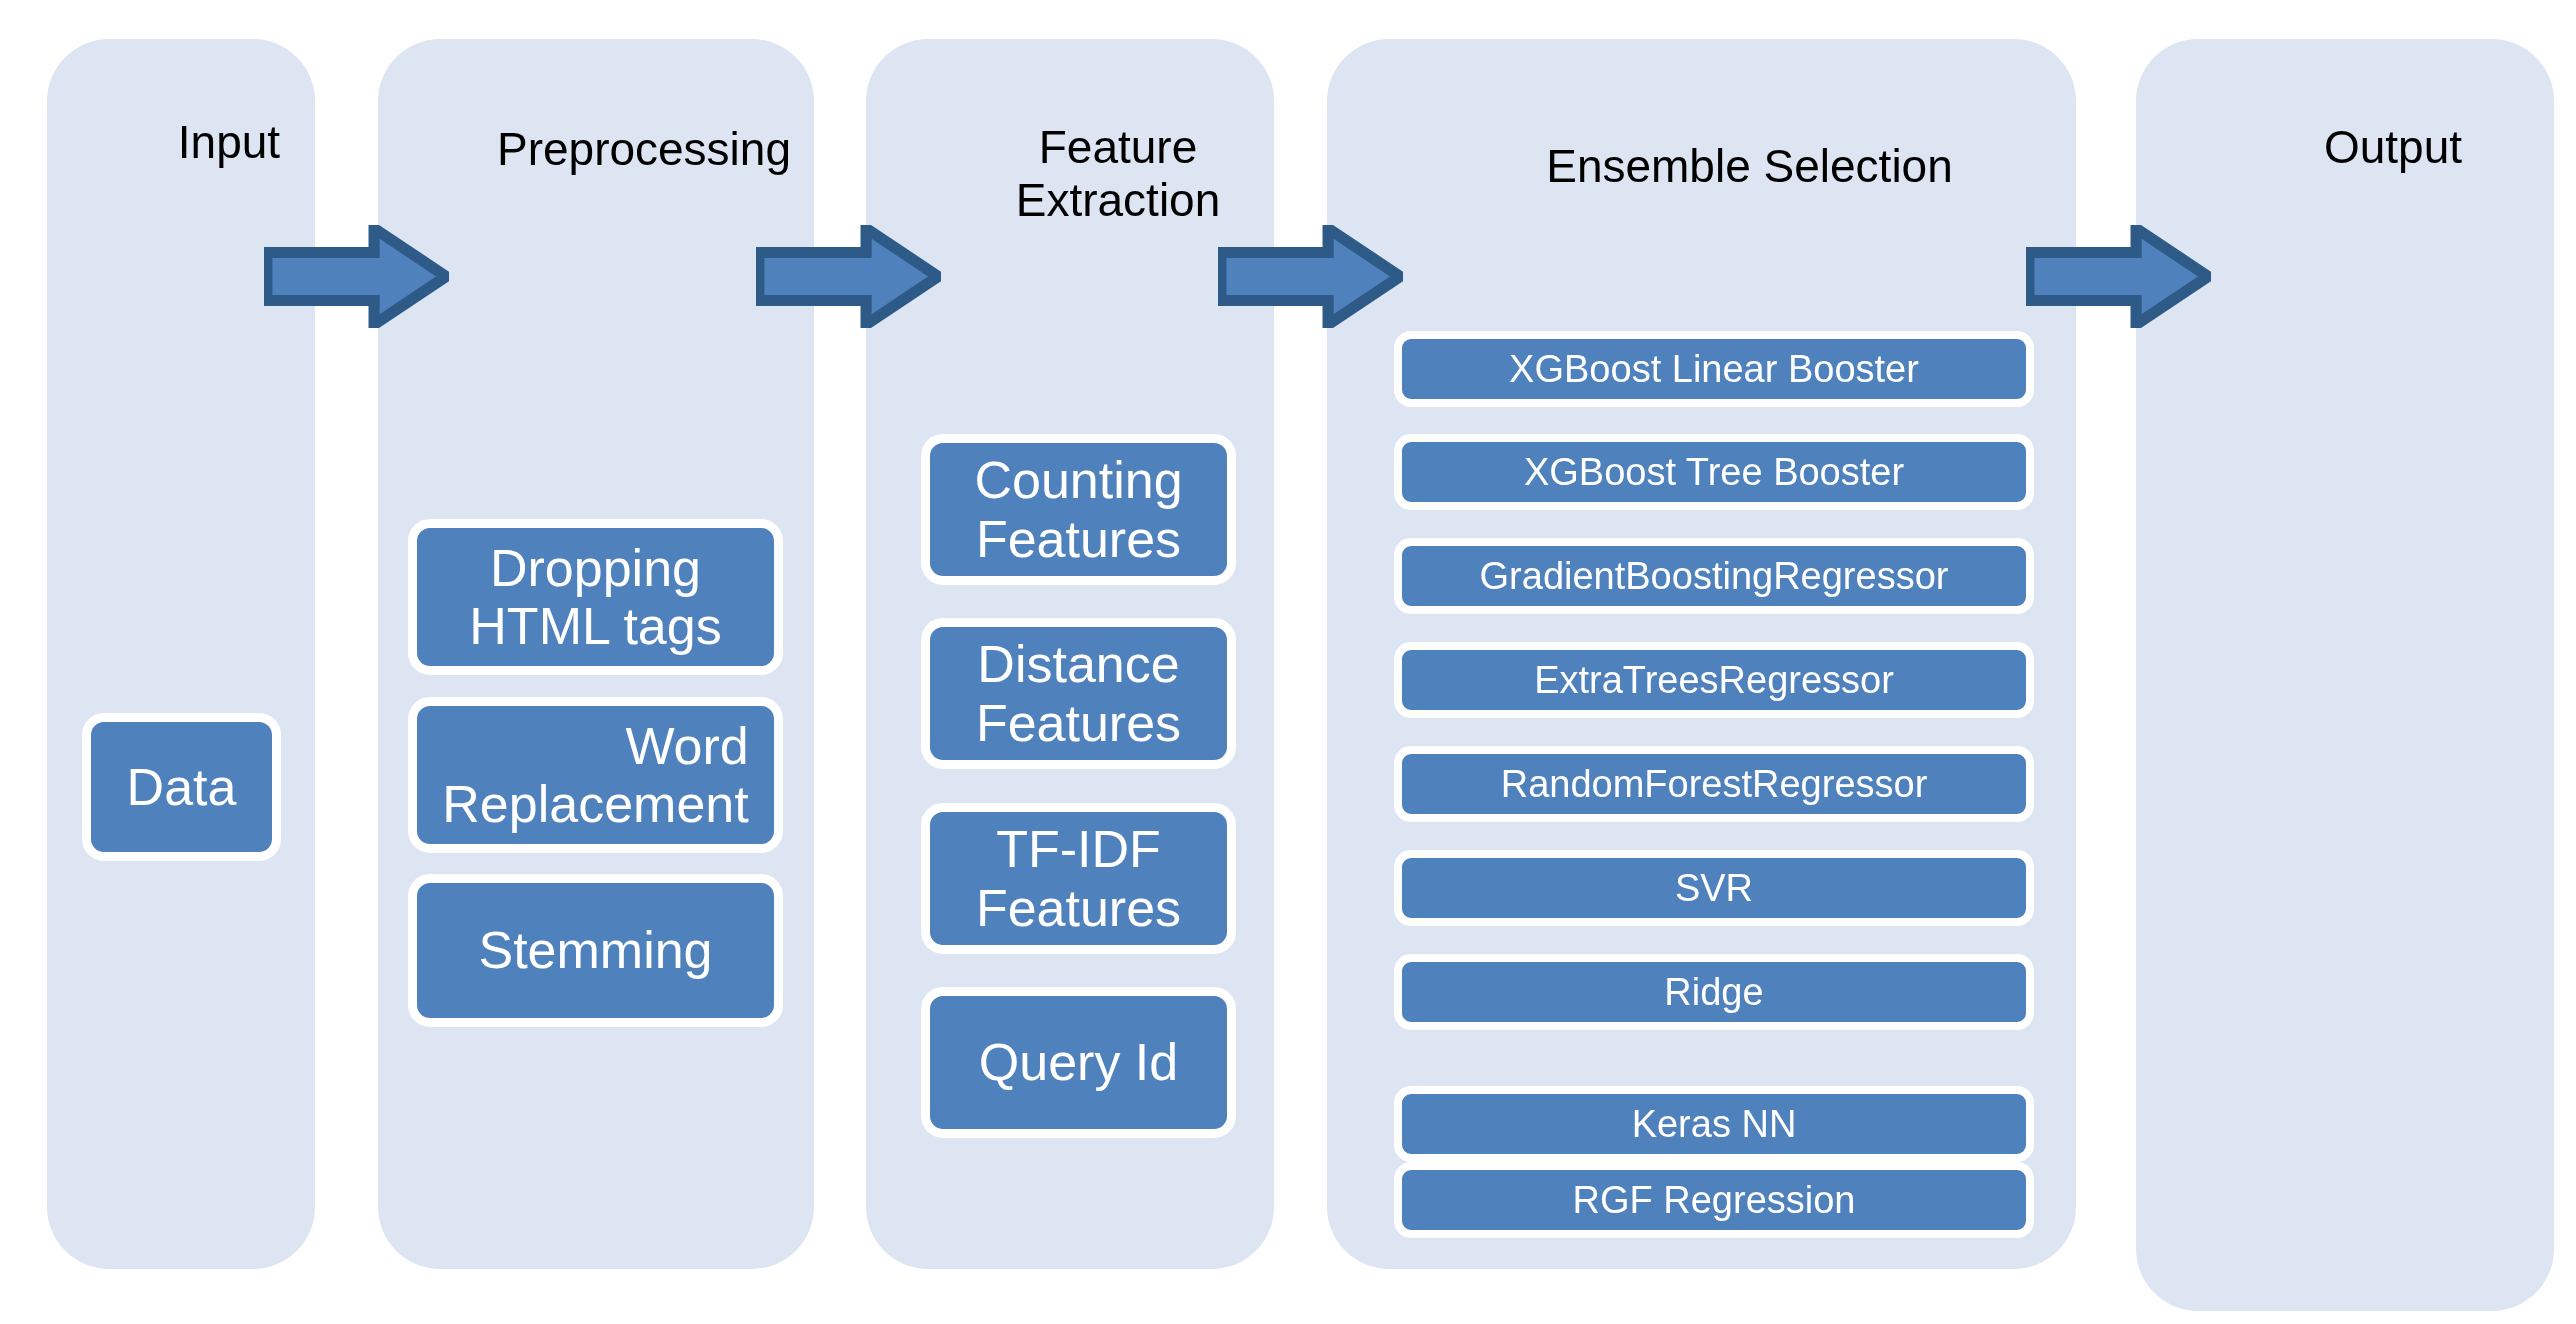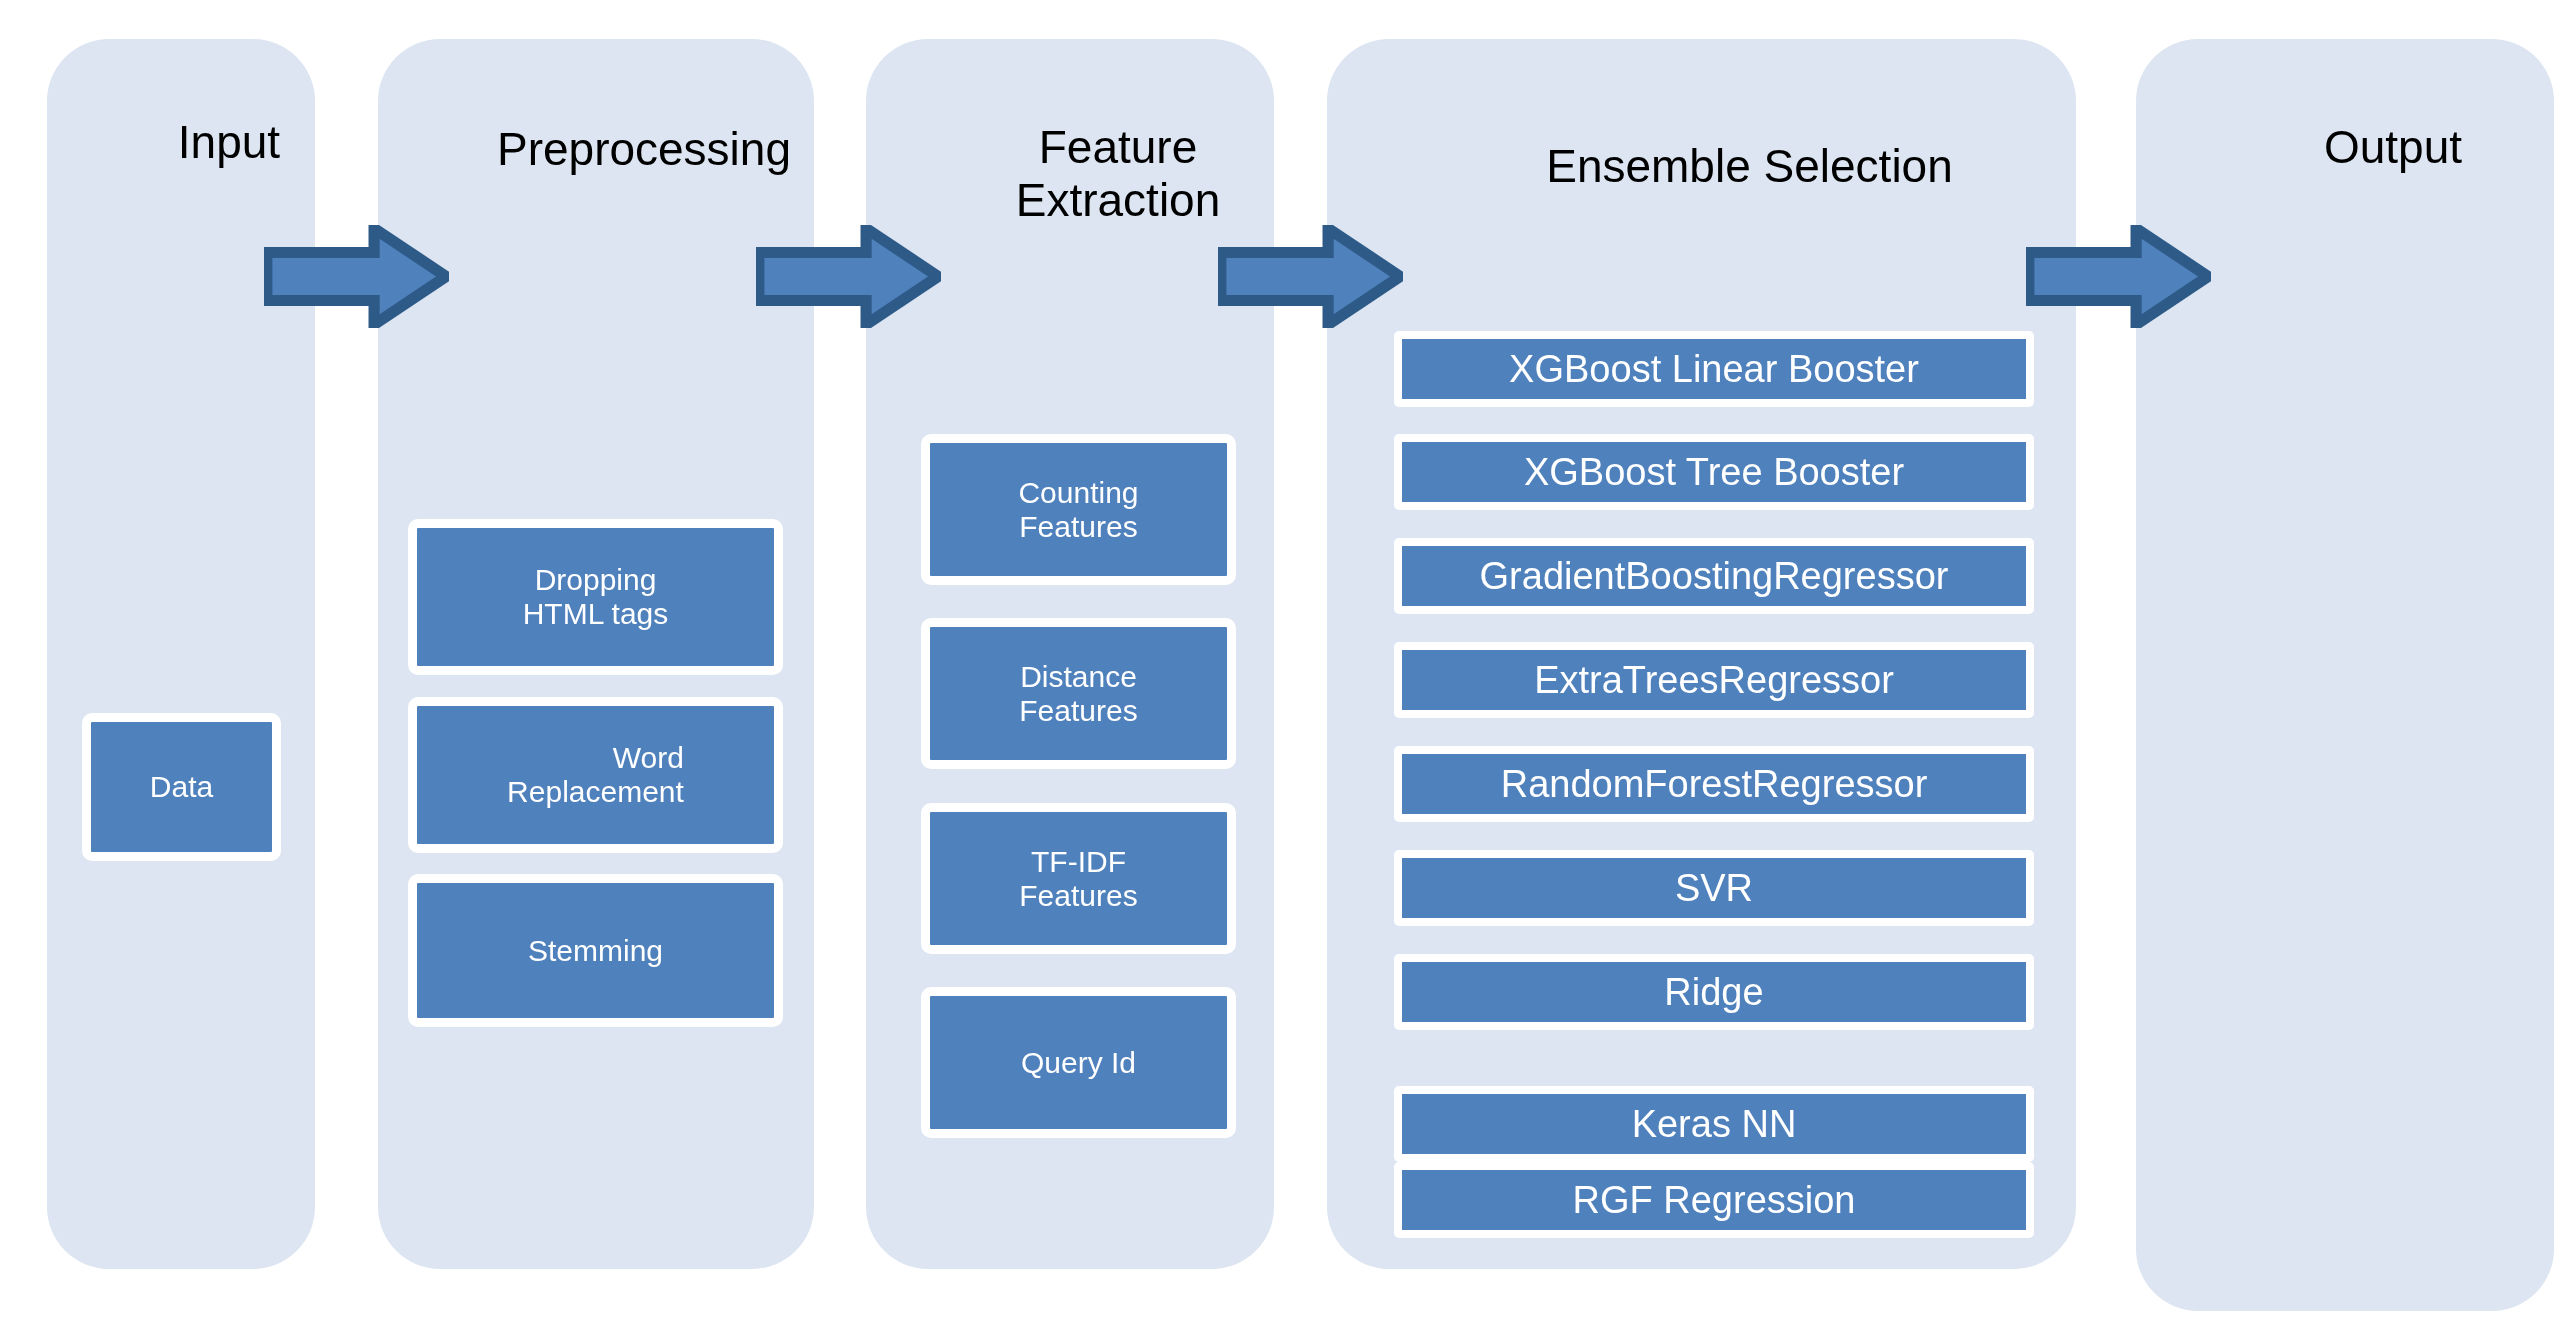--- a/index.html
+++ b/index.html
@@ -56,27 +56,27 @@
   #panel-feature .panel-title { top: 82px; }
   #panel-ensemble .panel-title { top: 101px; }
   #panel-output  .panel-title { top: 82px; }
 
   
   .item {
     position: absolute;
     background: #4F81BD;
     color: #FFFFFF;
     border: 9.4px solid #FFFFFF;
-    border-radius: 10px;
+    border-radius: 22px;
     box-sizing: border-box;
     display: flex;
     align-items: center;
     justify-content: center;
     text-align: center;
-    font-size: 30px;
+    font-size: 52px;
     line-height: 1.12;
     white-space: pre-line;
     padding: 0 10.3px;
   }
 
   
   #item-data { left: 82px; top: 713px; width: 199px; height: 148px; }
 
   
   .pp-item { left: 408px; width: 375px; }
@@ -91,21 +91,21 @@
   #fe-2 { top: 803px;  height: 151px; }
   #fe-3 { top: 987px; height: 151px; }
 
   
   .en-item {
     left: 1394px;
     width: 640px;
     height: 76px;
     font-size: 38px;
     border-width: 8.6px;
-    border-radius: 5px;
+    border-radius: 17px;
   }
 
   
   .arrow {
     position: absolute;
     width: 185px;
     height: 103px;
   }
 
   

